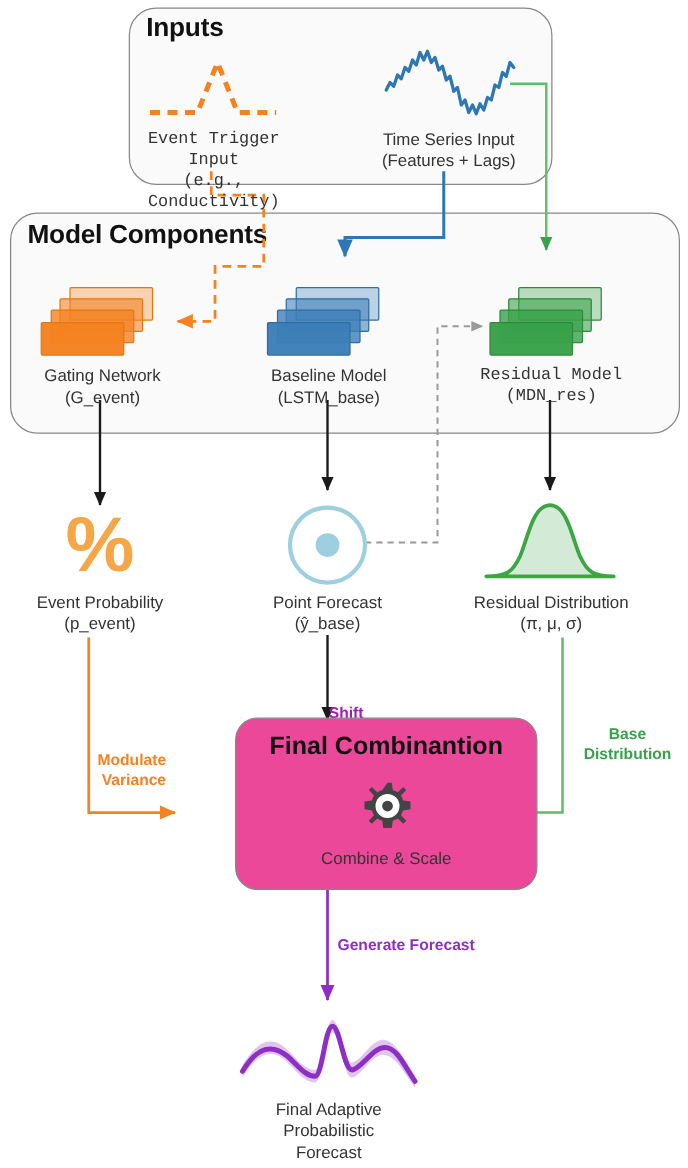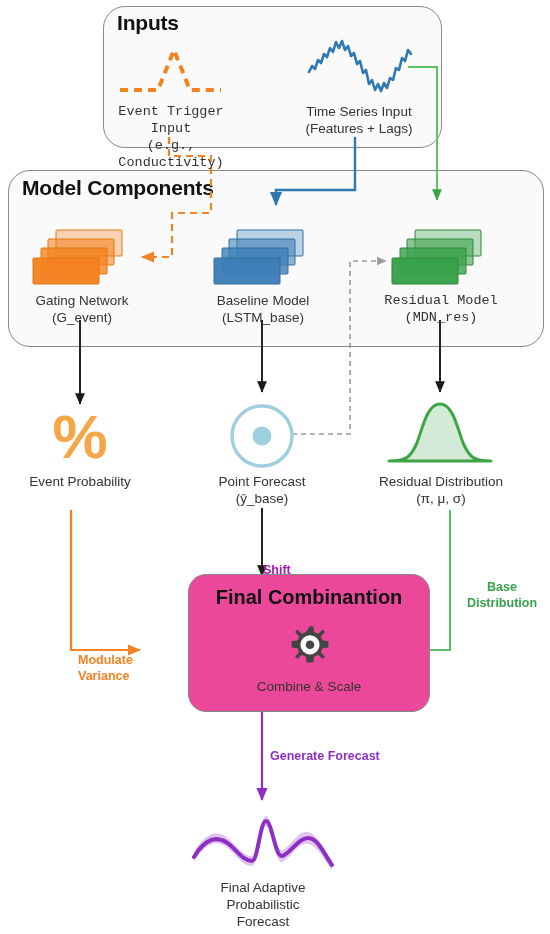--- a/index.html
+++ b/index.html
@@ -138,20 +138,21 @@
     </svg>
   </div>
   <div class="cap" style="left:369px;top:293px;width:144px;font-family:Liberation Mono, monospace;">
     <div>Residual Model</div>
     <div>(MDN_res)</div>
   </div>
 
   <div class="pct" style="left:42px;top:406px;width:76px;text-align:center;">%</div>
   <div class="cap" style="left:5px;top:474px;width:150px;">
     <div>Event Probability</div>
+    <div>(p_event)</div>
   </div>
 
   <div class="ico" style="left:226px;top:400px;width:72px;height:72px;">
     <svg viewBox="0 0 72 72" width="72" height="72">
       <circle cx="36" cy="36" r="30" fill="none" stroke="#9ecfe0" stroke-width="3.4"></circle>
       <circle cx="36" cy="36" r="9.5" fill="#9ecfe0"></circle>
     </svg>
   </div>
   <div class="cap" style="left:187px;top:474px;width:150px;">
     <div>Point Forecast</div>
@@ -167,21 +168,21 @@
   <div class="cap" style="left:365px;top:474px;width:152px;">
     <div>Residual Distribution</div>
     <div>(π, μ, σ)</div>
   </div>
 
   <div class="edge-label" style="left:263px;top:552px;color:#a21caf;margin-top:11px;">
     <div>Shift</div>
     <div>Mean</div>
   </div>
 
-  <div class="edge-label" style="left:78px;top:653px;color:#f58220;">
+  <div class="edge-label" style="left:78px;top:601px;color:#f58220;text-align:right;">
     <div>Modulate</div>
     <div>Variance</div>
   </div>
 
   <div class="edge-label" style="left:459px;top:580px;color:#38a14a;text-align:center;width:86px;">
     <div>Base</div>
     <div>Distribution</div>
   </div>
 
   <div class="edge-label" style="left:270px;top:749px;color:#8e2fc4;">

